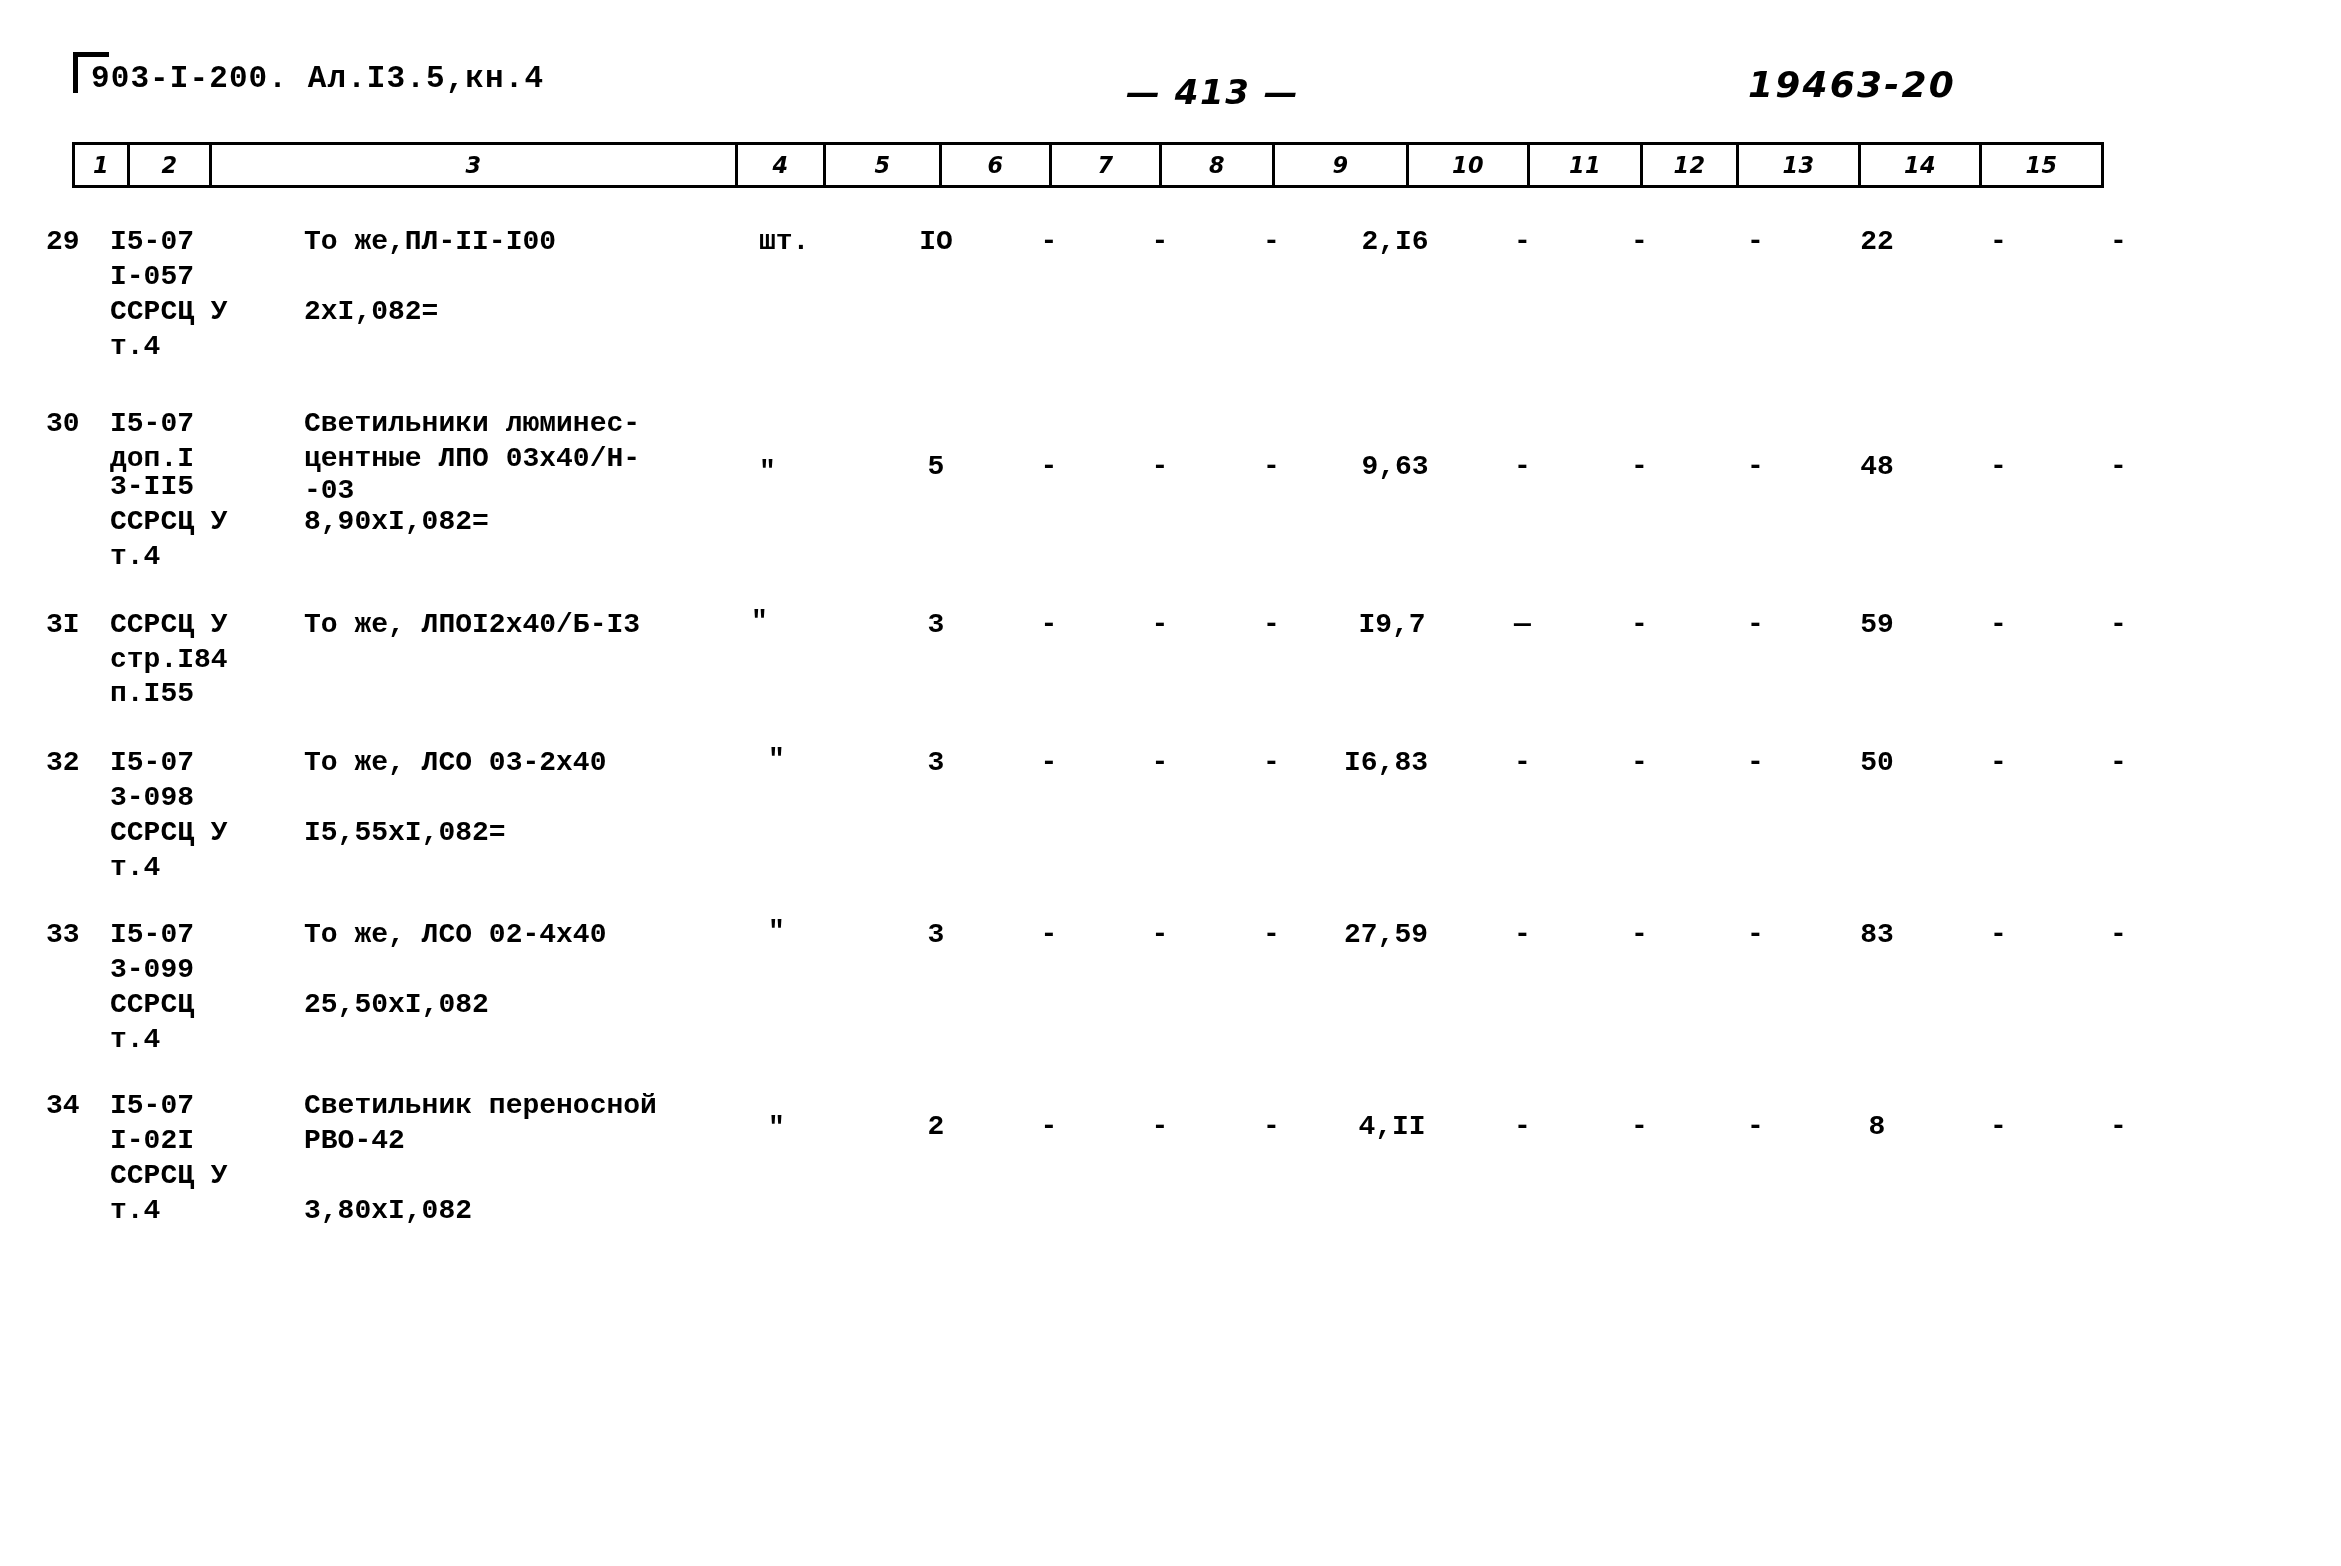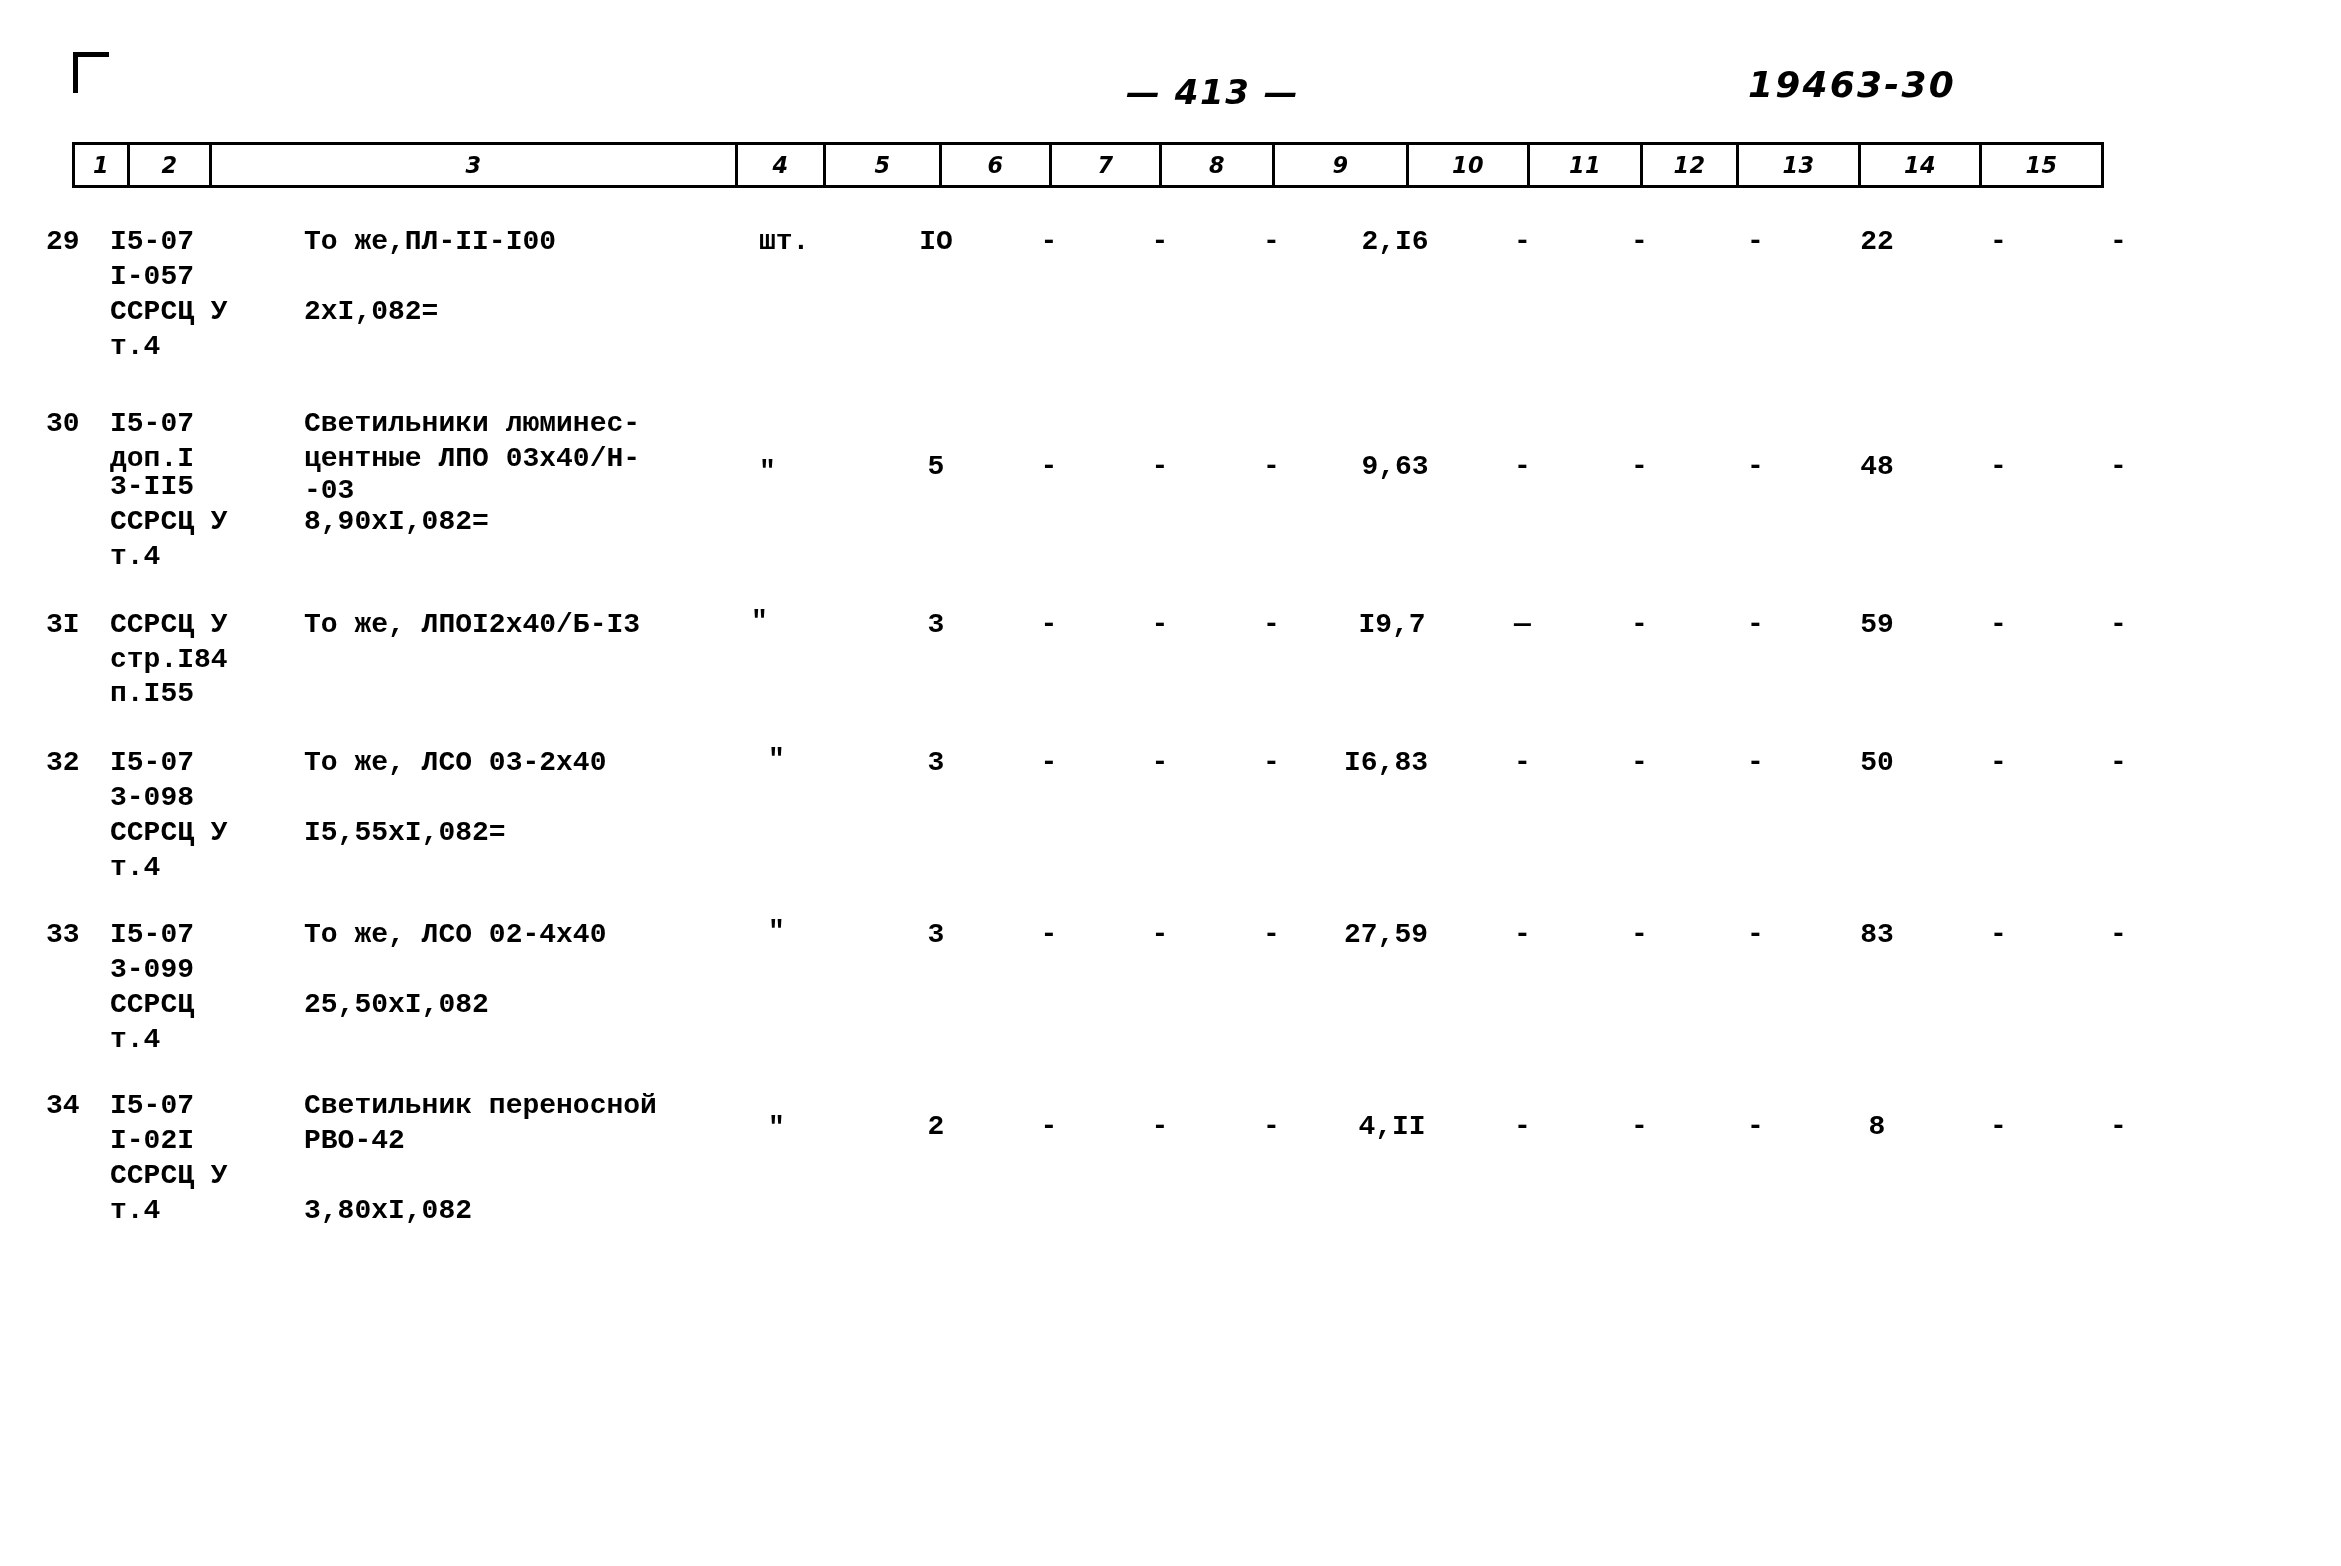--- a/index.html
+++ b/index.html
@@ -123,22 +123,23 @@
     white-space: pre;
   }
 </style>
 </head>
 <body>
 
 <div id="scan">
 
   <div class="corner-bracket"></div>
 
+  <div class="doc-code">903-I-200. Ал.I3.5,кн.4</div>
   <div class="page-number">— 413 —</div>
-  <div class="archive-code">19463-30</div>
+  <div class="archive-code">19463-20</div>
 
   <div class="col-header">
     <div class="hcell" style="width:55px">1</div>
     <div class="hcell" style="width:82px">2</div>
     <div class="hcell" style="width:526px">3</div>
     <div class="hcell" style="width:88px">4</div>
     <div class="hcell" style="width:116px">5</div>
     <div class="hcell" style="width:110px">6</div>
     <div class="hcell" style="width:110px">7</div>
     <div class="hcell" style="width:113px">8</div>

